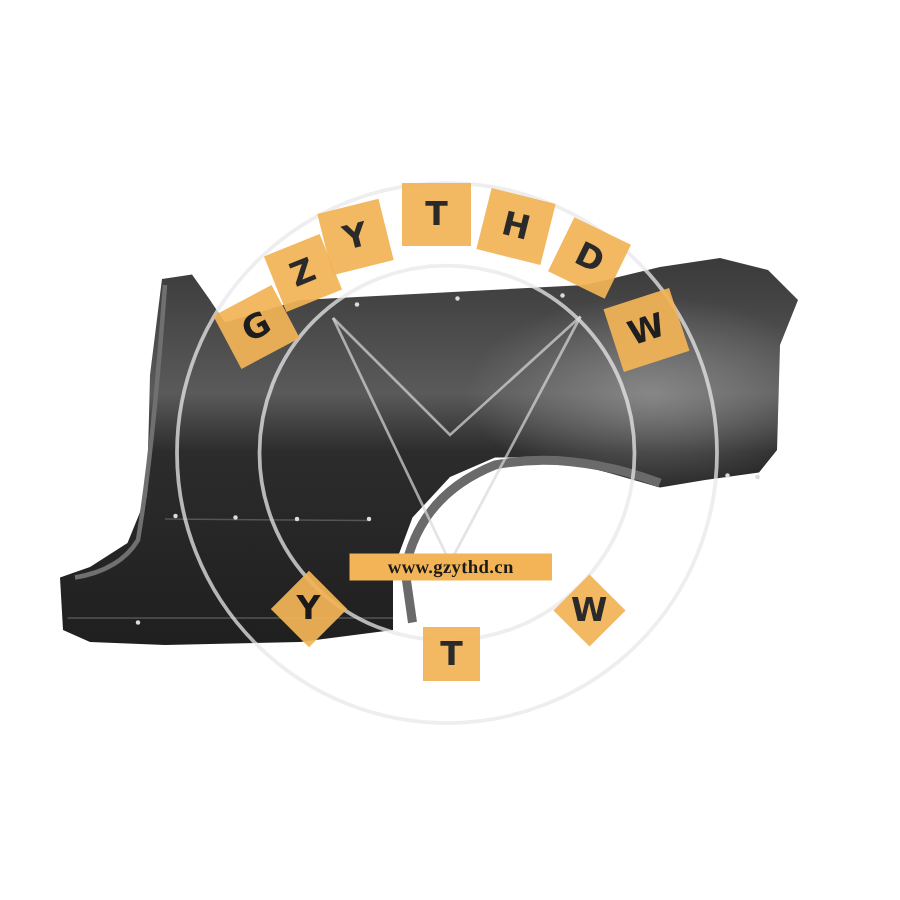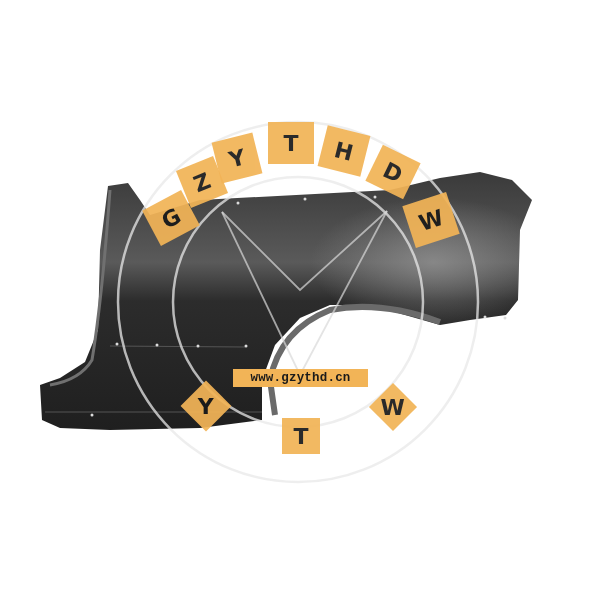--- a/index.html
+++ b/index.html
@@ -10,21 +10,21 @@
     position: absolute; width: 38px; height: 38px; background: #f2b457;
     display: flex; align-items: center; justify-content: center;
     font-family: "DejaVu Sans", sans-serif; font-weight: bold; font-size: 22px; color: #1a1a1a;
     opacity: 0.93;
   }
   .tile span { display: block; }
   .url-label {
     position: absolute; left: 233px; top: 369px; width: 135px; height: 18px;
     background: #f2b457; color: #1a1a1a; font-weight: bold; font-size: 12.5px;
     display: flex; align-items: center; justify-content: center; letter-spacing: 0.2px;
-    font-family: Liberation Mono, monospace;
+    font-family: Liberation Serif, serif;
   }
 </style>
 </head>
 <body>
 
 <div class="stage">
   <svg width="600" height="600" viewBox="0 0 600 600">
     <defs>
       <linearGradient id="panelGrad" x1="0" y1="0" x2="0" y2="1">
         <stop offset="0" stop-color="#3a3a3a"></stop>

